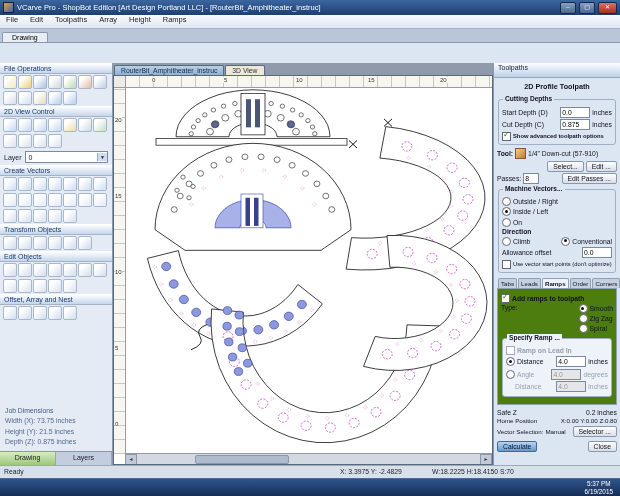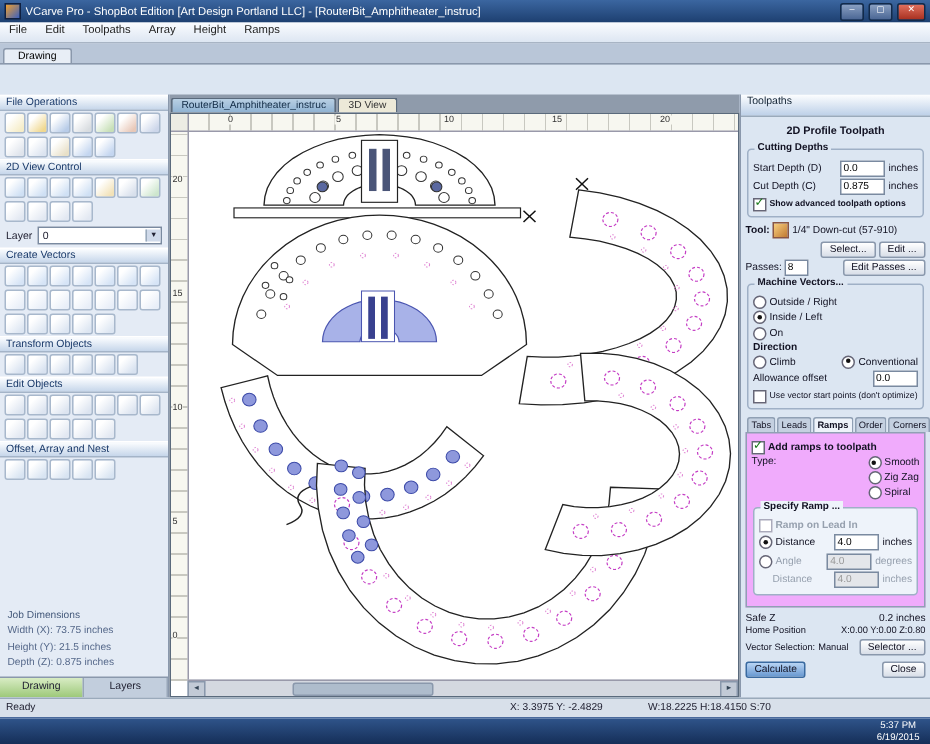--- a/index.html
+++ b/index.html
@@ -61,21 +61,21 @@
   .cb{width:7px;height:7px;flex:none;border:1px solid #667;background:#fff;position:relative;}
   .cb.on::after{content:"✓";position:absolute;top:-2.5px;left:0;color:#187818;font-size:8px;}
   .cb.dimc{border-color:#aab;}
   .radio{width:7px;height:7px;flex:none;border:1px solid #667;border-radius:50%;background:#fff;position:relative;}
   .radio.on::after{content:"";position:absolute;top:1.5px;left:1.5px;width:3px;height:3px;border-radius:50%;background:#111;}
   .btn{font:6.8px "Liberation Sans",sans-serif;padding:1px 5px;background:linear-gradient(#ffffff,#d8dee8);border:1px solid #8a98ac;border-radius:2px;color:#112;}
   .btn.primary{background:linear-gradient(#b8d4f4,#6898d0);border-color:#3a6aa0;}
   .rtabs{display:flex;gap:1px;margin:5px 0 0 1px;}
   .rtab{padding:1px 2px;border:1px solid #90a0b4;border-bottom:none;background:#c4d0e0;border-radius:2px 2px 0 0;font-size:6.2px;}
   .rtab.active{background:#eef3fa;font-weight:bold;}
-  .tabpage{border:1px solid #90a0b4;background:#f0abfc;padding:3px 3px 4px;margin:0 0 4px;}
+  .tabpage{border:1px solid #90a0b4;background:#4d7c0f;padding:3px 3px 4px;margin:0 0 4px;}
   .dim{color:#96a0ae;}
   .small{font-size:5.8px;}
   .toolicon{width:9px;height:9px;flex:none;background:linear-gradient(135deg,#f8d080,#c07830);border:1px solid #885544;}
   .b{font-weight:bold;}
   
   .statusbar{height:12px;flex:none;background:#d8e0ea;border-top:1px solid #9aaabb;position:relative;font-size:6.8px;color:#223;}
   .statusbar span{position:absolute;top:2px;white-space:nowrap;}
   .taskbar{height:17px;flex:none;background:linear-gradient(#2f548a,#152e58);border-top:1px solid #4a6a9c;display:flex;align-items:center;justify-content:flex-end;}
   .clock{color:#fff;font-size:6.4px;text-align:center;line-height:1.25;padding-right:7px;}
 </style>

